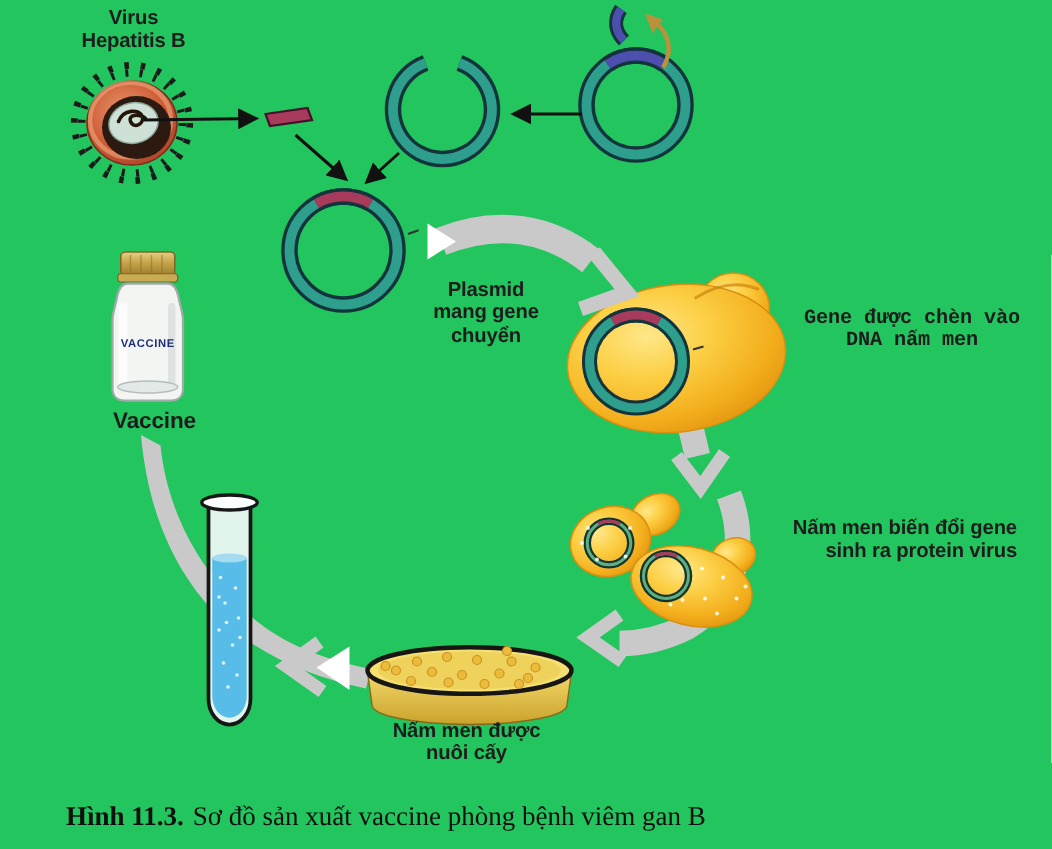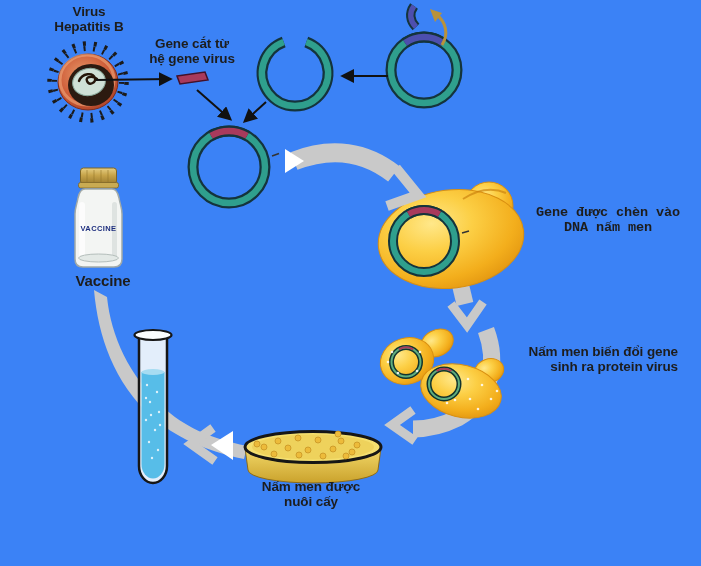--- a/index.html
+++ b/index.html
@@ -1,16 +1,16 @@
 <!DOCTYPE html>
 <html><head>
 <meta charset="utf-8">
 <style>
   html,body{margin:0;padding:0;background:#ffffff;}
-  .stage{position:relative;width:701px;height:566px;background:#3b82f6;overflow:hidden;
+  .stage{position:relative;width:701px;height:566px;background:#22c55e;overflow:hidden;
          font-family:"Liberation Sans",sans-serif;}
   .stage svg{position:absolute;left:0;top:0;}
   .lbl{position:absolute;font-weight:700;font-size:13.5px;line-height:1.13;color:#1d1d1d;
        text-align:center;white-space:pre-line;letter-spacing:-0.1px;}
   .lbl-lg{font-size:15px;}
   .bottle-text{position:absolute;font-weight:700;font-size:7.5px;letter-spacing:0.4px;
        color:#1d2e7e;text-align:center;}
   .caption{position:absolute;left:44px;top:534px;white-space:nowrap;
        font-family:"Liberation Serif",serif;font-size:18px;color:#0f0f0f;}
   .cap-b{font-weight:700;margin-right:6px;}
@@ -218,25 +218,29 @@
   <g stroke="#111" stroke-width="2" fill="none">
     <line x1="96" y1="80" x2="170" y2="79" marker-end="url(#mArrow)"></line>
     <line x1="197" y1="90" x2="230" y2="119" marker-end="url(#mArrow)"></line>
     <line x1="266" y1="102" x2="245" y2="121" marker-end="url(#mArrow)"></line>
     <line x1="388" y1="76" x2="343" y2="76" marker-end="url(#mArrow)"></line>
   </g>
 </svg>
 
 <div class="lbl" style="left:30px;top:4px;width:118px;">Virus
 Hepatitis B</div>
-<div class="lbl" style="left:133px;top:36px;width:118px;">Gene cắt từ
-hệ gene virus</div>
+<div class="lbl" style="left:272px;top:185px;width:104px;">Plasmid
+mang gene
+chuyển</div>
 <div class="lbl" style="left:518px;top:205px;width:180px;font-family:Liberation Mono, monospace;">Gene được chèn vào
 DNA nấm men</div>
 <div class="lbl" style="left:474px;top:344px;width:204px;text-align:right;">Nấm men biến đổi gene
 sinh ra protein virus</div>
 <div class="lbl" style="left:244px;top:479px;width:134px;">Nấm men được
 nuôi cấy</div>
 <div class="lbl lbl-lg" style="left:60px;top:273px;width:86px;">Vaccine</div>
 <div class="bottle-text" style="left:70px;top:224px;width:57px;">VACCINE</div>
 
-
+<div class="caption">
+  <span class="cap-b">Hình 11.3.</span><span>Sơ đồ sản xuất vaccine phòng bệnh viêm gan B</span>
 </div>
 
+</div>
+
 </body></html>

